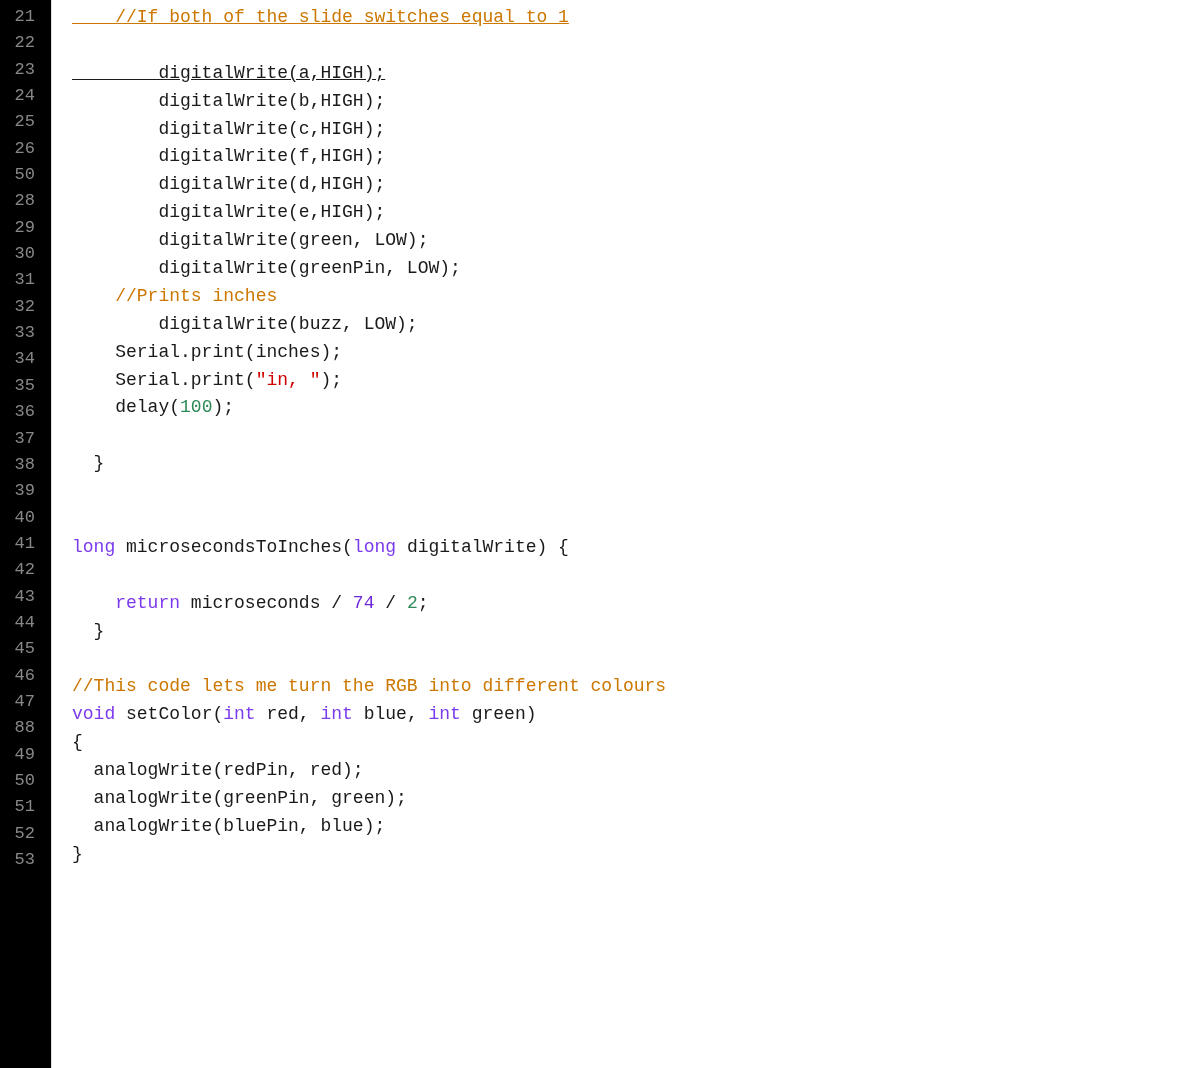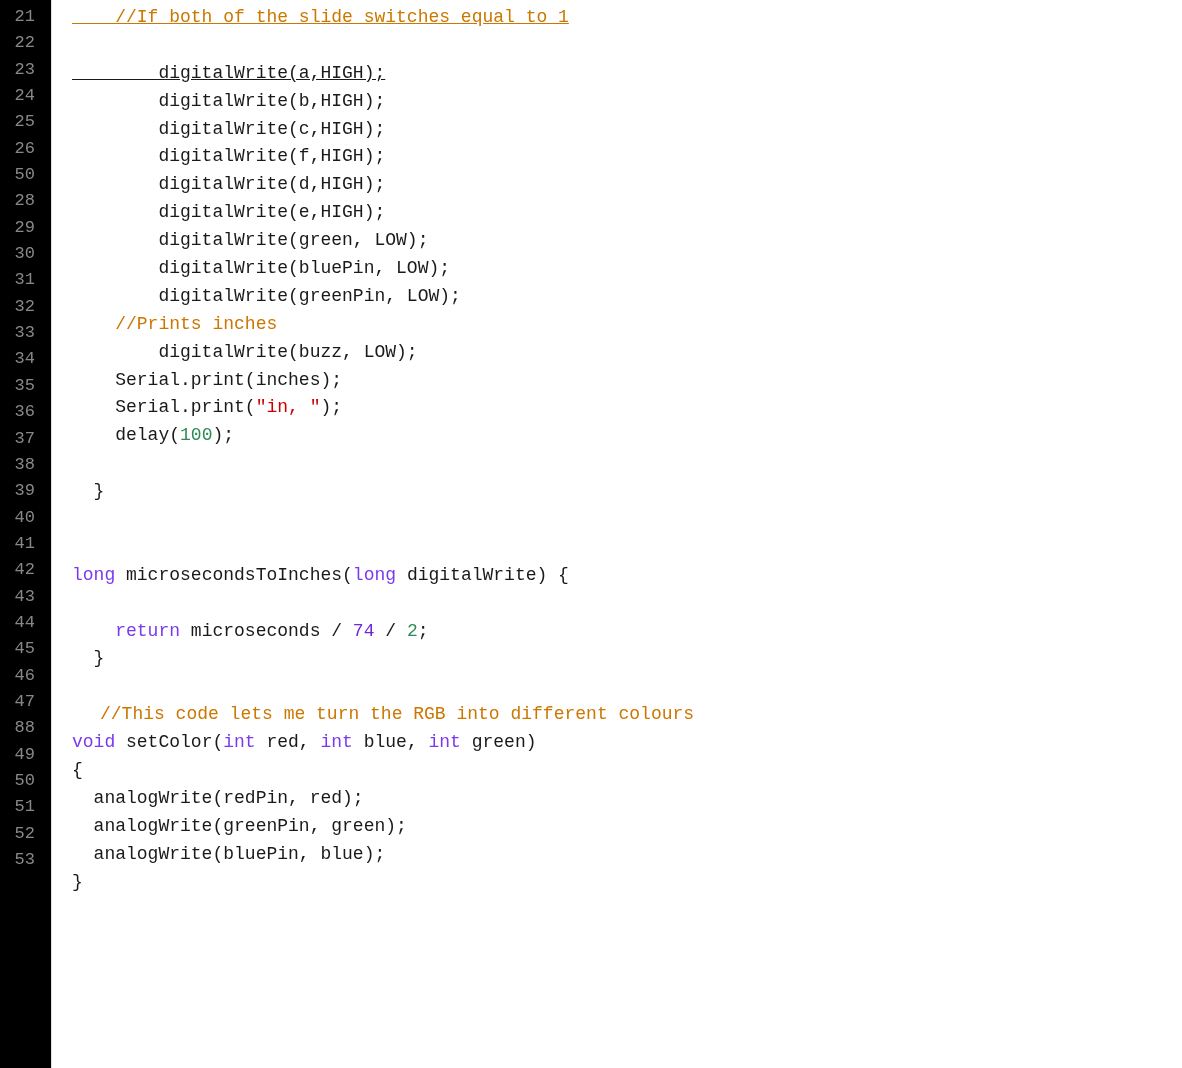--- a/index.html
+++ b/index.html
@@ -98,37 +98,36 @@
   <div class="code-content" id="code-content-container">
   <span class="code-line"><span style="color: rgb(204, 119, 0); text-decoration: underline;">    //If both of the slide switches equal to 1</span></span>
       <span class="code-line">&nbsp;</span>
       <span class="code-line"><span style="color: rgb(26, 26, 26); text-decoration: underline;">        digitalWrite(a,HIGH);</span></span>
       <span class="code-line"><span style="color: rgb(26, 26, 26);">        digitalWrite(b,HIGH);</span></span>
       <span class="code-line"><span style="color: rgb(26, 26, 26);">        digitalWrite(c,HIGH);</span></span>
       <span class="code-line"><span style="color: rgb(26, 26, 26);">        digitalWrite(f,HIGH);</span></span>
       <span class="code-line"><span style="color: rgb(26, 26, 26);">        digitalWrite(d,HIGH);</span></span>
       <span class="code-line"><span style="color: rgb(26, 26, 26);">        digitalWrite(e,HIGH);</span></span>
       <span class="code-line"><span style="color: rgb(26, 26, 26);">        digitalWrite(green, LOW);</span></span>
-      <span class="code-line"><span style="color: rgb(26, 26, 26);">        digitalWrite(bluePin, LOW);</span></span>
       <span class="code-line"><span style="color: rgb(26, 26, 26);">        digitalWrite(greenPin, LOW);</span></span>
       <span class="code-line"><span style="color: rgb(204, 119, 0);">    //Prints inches</span></span>
       <span class="code-line"><span style="color: rgb(26, 26, 26);">        digitalWrite(buzz, LOW);</span></span>
       <span class="code-line"><span style="color: rgb(26, 26, 26);">    Serial.print(inches);</span></span>
       <span class="code-line"><span style="color: rgb(26, 26, 26);">    Serial.print(</span><span style="color: rgb(204, 0, 0);">"in, "</span><span style="color: rgb(26, 26, 26);">);</span></span>
       <span class="code-line"><span style="color: rgb(26, 26, 26);">    delay(</span><span style="color: rgb(46, 139, 87);">100</span><span style="color: rgb(26, 26, 26);">);</span></span>
       <span class="code-line">&nbsp;</span>
       <span class="code-line"><span style="color: rgb(26, 26, 26);">  }</span></span>
       <span class="code-line">&nbsp;</span>
       <span class="code-line">&nbsp;</span>
       <span class="code-line"><span style="color: rgb(124, 58, 237);">long</span><span style="color: rgb(26, 26, 26);"> microsecondsToInches(</span><span style="color: rgb(124, 58, 237);">long</span><span style="color: rgb(26, 26, 26);"> digitalWrite) {</span></span>
       <span class="code-line">&nbsp;</span>
       <span class="code-line"><span style="color: rgb(26, 26, 26);">    </span><span style="color: rgb(124, 58, 237);">return</span><span style="color: rgb(26, 26, 26);"> microseconds / </span><span style="color: #6d28d9;">74</span><span style="color: rgb(26, 26, 26);"> / </span><span style="color: rgb(46, 139, 87);">2</span><span style="color: rgb(26, 26, 26);">;</span></span>
       <span class="code-line"><span style="color: rgb(26, 26, 26);">  }</span></span>
       <span class="code-line">&nbsp;</span>
-      <span class="code-line"><span style="color: rgb(204, 119, 0); margin-left: 28px;">//This code lets me turn the RGB into different colours</span></span>
+      <span class="code-line"><span style="color: rgb(204, 119, 0);">//This code lets me turn the RGB into different colours</span></span>
       <span class="code-line"><span style="color: rgb(124, 58, 237);">void</span><span style="color: rgb(26, 26, 26);"> setColor(</span><span style="color: rgb(124, 58, 237);">int</span><span style="color: rgb(26, 26, 26);"> red, </span><span style="color: rgb(124, 58, 237);">int</span><span style="color: rgb(26, 26, 26);"> blue, </span><span style="color: rgb(124, 58, 237);">int</span><span style="color: rgb(26, 26, 26);"> green)</span></span>
       <span class="code-line"><span style="color: rgb(26, 26, 26);">{</span></span>
       <span class="code-line"><span style="color: rgb(26, 26, 26);">  analogWrite(redPin, red);</span></span>
       <span class="code-line"><span style="color: rgb(26, 26, 26);">  analogWrite(greenPin, green);</span></span>
       <span class="code-line"><span style="color: rgb(26, 26, 26);">  analogWrite(bluePin, blue);</span></span>
       <span class="code-line"><span style="color: rgb(26, 26, 26);">}</span></span>
     </div>
 </div>
 
 </body></html>

